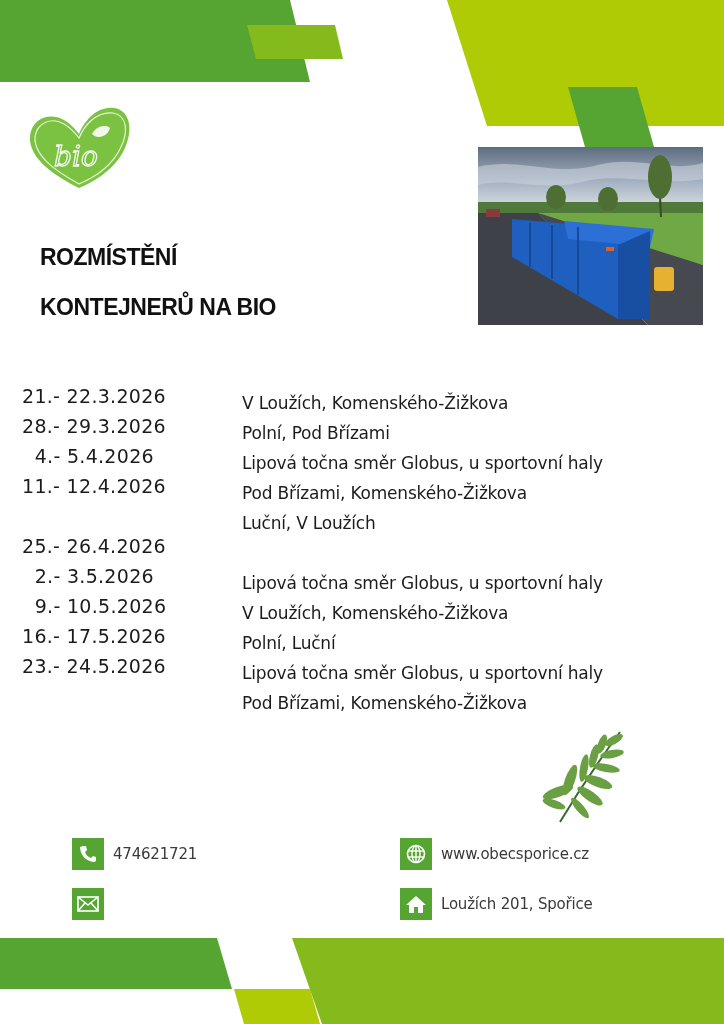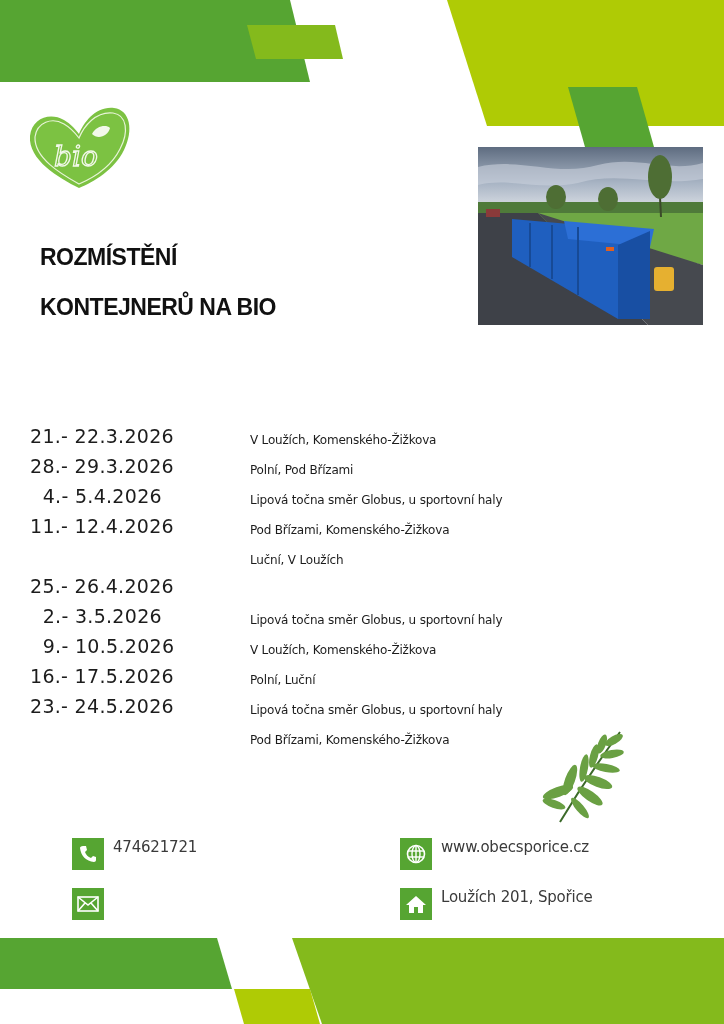--- a/index.html
+++ b/index.html
@@ -12,33 +12,33 @@
   .shape { position: absolute; }
   .logo { position: absolute; left: 24px; top: 100px; width: 110px; height: 96px; }
   .title {
     position: absolute; left: 40px; top: 232px;
     font-family: "Liberation Sans", sans-serif; font-weight: bold;
     font-size: 23px; line-height: 50px; letter-spacing: -0.5px; color: #111;
   }
   .title div { white-space: nowrap; }
   .photo { position: absolute; left: 478px; top: 147px; width: 225px; height: 178px; overflow: hidden; }
   .schedule { position: absolute; left: 0; top: 385px; width: 724px; }
-  .row { position: absolute; left: 8px; height: 30px; width: 584px; margin-top: 40px; }
+  .row { position: absolute; left: 0; height: 30px; width: 584px; }
   .date {
     position: absolute; left: 22px; width: 200px;
     font-family: "DejaVu Sans", sans-serif; font-size: 19px; font-weight: normal;
     color: #1c1c1c; white-space: pre; letter-spacing: 0.3px;
   }
   .place {
     position: absolute; left: 242px;
-    font-family: "DejaVu Sans", sans-serif; font-size: 12px;
+    font-family: "DejaVu Sans", sans-serif; font-size: 17px;
     color: #1c1c1c; white-space: nowrap; letter-spacing: -0.2px;
   }
   .fern { position: absolute; left: 532px; top: 722px; width: 100px; height: 110px; }
-  .contact { position: absolute; height: 32px; display: flex; align-items: flex-start; }
+  .contact { position: absolute; height: 32px; display: flex; align-items: center; }
   .contact .ic {
     width: 32px; height: 32px; background: #56a532; display: flex;
     align-items: center; justify-content: center; margin-right: 9px; flex: none;
   }
   .contact .txt {
     font-family: "DejaVu Sans", sans-serif; font-size: 15px; color: #3a3a3a;
     font-weight: normal; white-space: nowrap; letter-spacing: -0.2px;
   }
 </style>
 </head>

